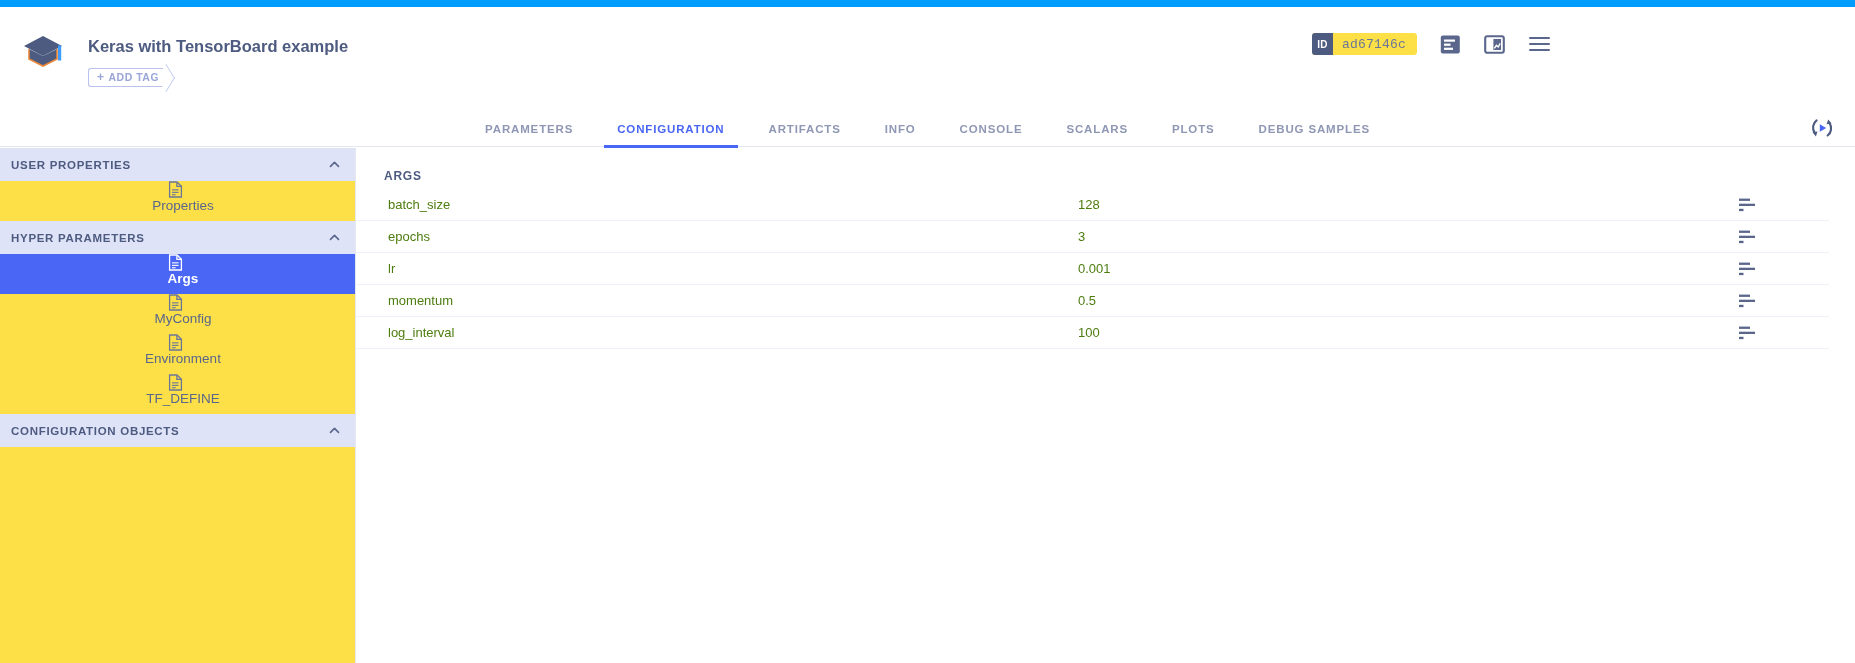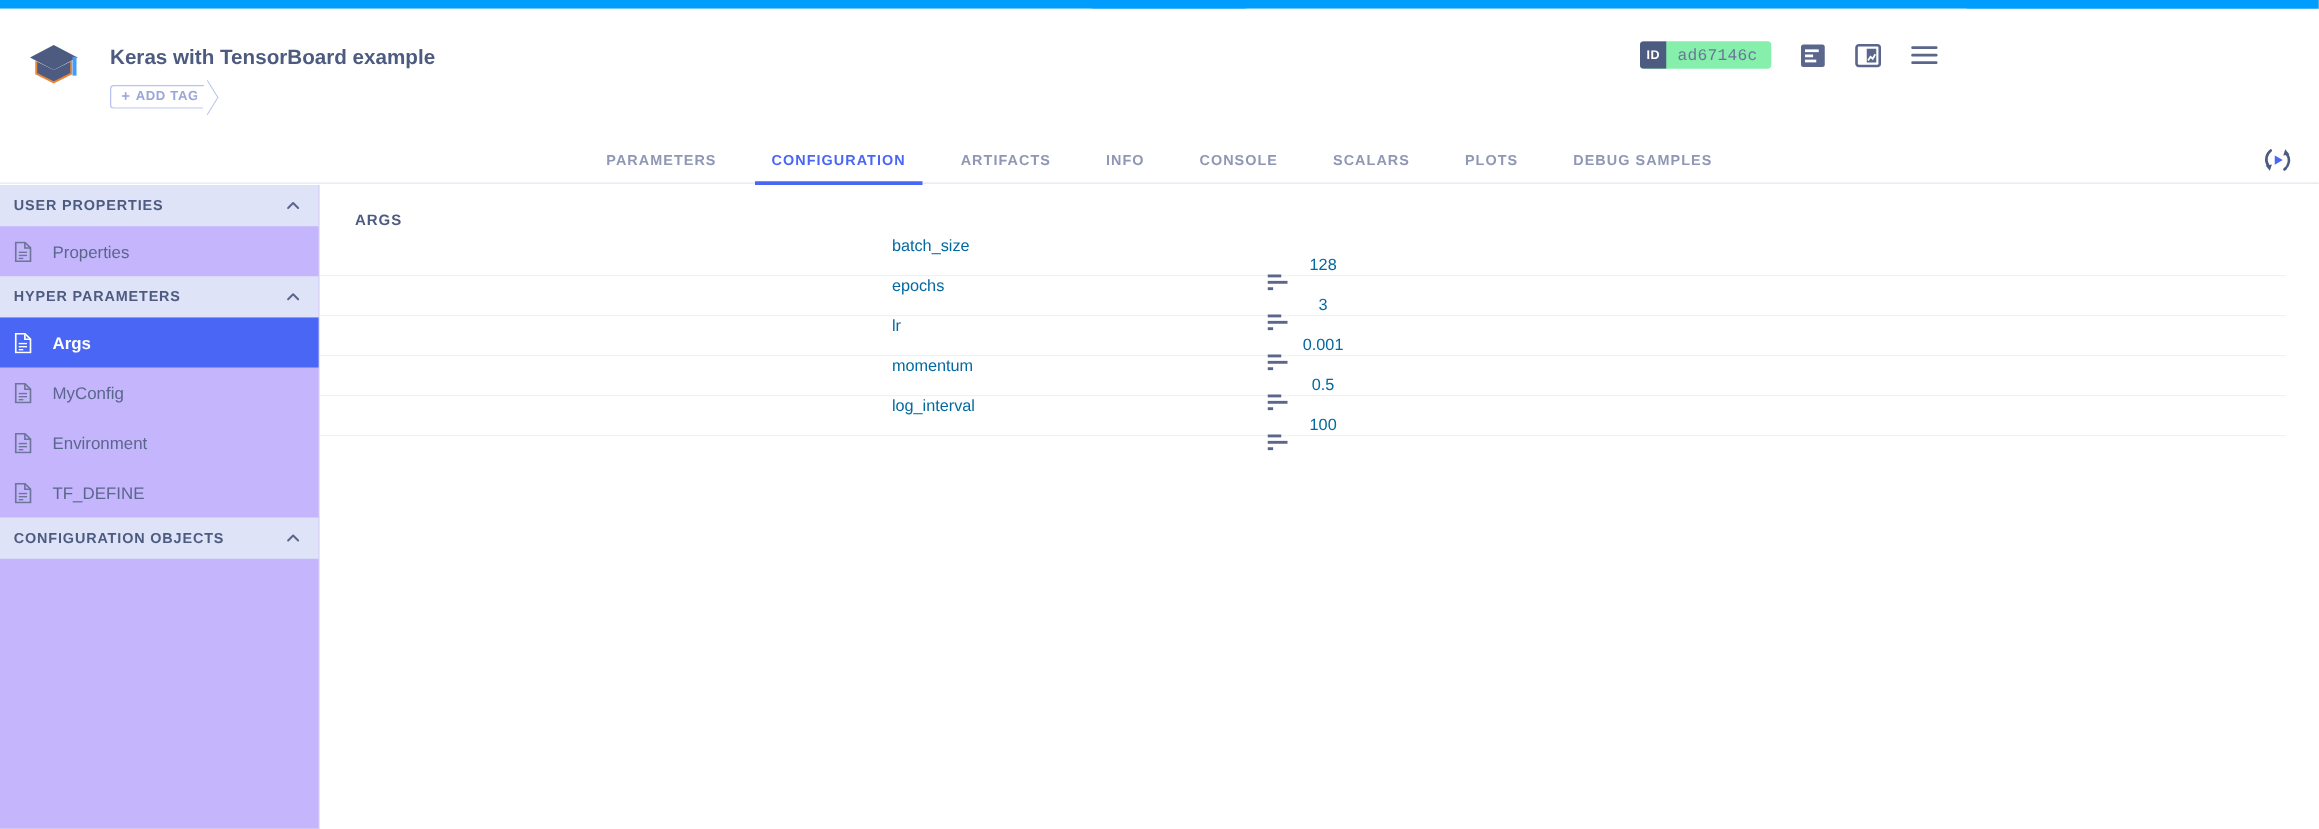--- a/index.html
+++ b/index.html
@@ -101,21 +101,21 @@
     right: 22px;
     top: 26px;
     display: flex;
     align-items: center;
     gap: 23px;
   }
   .id-chip {
     display: flex;
     align-items: center;
     height: 22px;
-    background: #86efac;
+    background: #fde047;
     border-radius: 3px;
     overflow: hidden;
     cursor: pointer;
   }
   .id-chip .id-tag {
     background: #4d5b80;
     color: #ffffff;
     font-size: 10px;
     font-weight: bold;
     letter-spacing: 0.4px;
@@ -181,24 +181,24 @@
 
   
   .body-wrap {
     position: absolute;
     top: 148px; left: 0;
     width: 1855px;
     height: 515px;
     display: flex;
   }
   .sidebar {
-    width: 256px;
+    width: 356px;
     flex: none;
     border-right: 1px solid #e4e6f0;
-    background: #c4b5fd;
+    background: #fde047;
     overflow: hidden;
   }
   .sec-head {
     height: 33px;
     background: #dfe3f8;
     display: flex;
     align-items: center;
     padding: 0 14px 0 11px;
     cursor: pointer;
   }
@@ -214,20 +214,21 @@
     flex: none;
   }
   .nav-item {
     height: 40px;
     display: flex;
     align-items: center;
     padding-left: 11px;
     cursor: pointer;
     color: #5a668c;
     font-size: 13.5px;
+    flex-direction: column;
   }
   .nav-item .doc-ic { width: 15px; height: 17px; flex: none; margin-right: 16px; }
   .nav-item.active { background: #4a66f5; color: #ffffff; font-weight: bold; }
 
   
   .main {
     flex: 1;
     padding: 0;
     overflow: hidden;
     background: #fff;
@@ -241,22 +242,21 @@
   }
   .rows { margin-top: 6px; }
   .row {
     height: 32px;
     display: flex;
     align-items: center;
     border-bottom: 1px solid #f0f1f8;
     padding: 0 0 0 32px;
     margin-right: 26px;
     font-size: 13px;
-    color: #0369a1;
-    flex-direction: column;
+    color: #4d7c0f;
   }
   .row .k { width: 690px; flex: none; }
   .row .v { flex: 1; }
   .row .row-ic { width: 20px; height: 14px; flex: none; margin-right: 70px; cursor: pointer; }
 </style>
 </head>
 <body>
 
 <div class="top-strip"></div>
 

